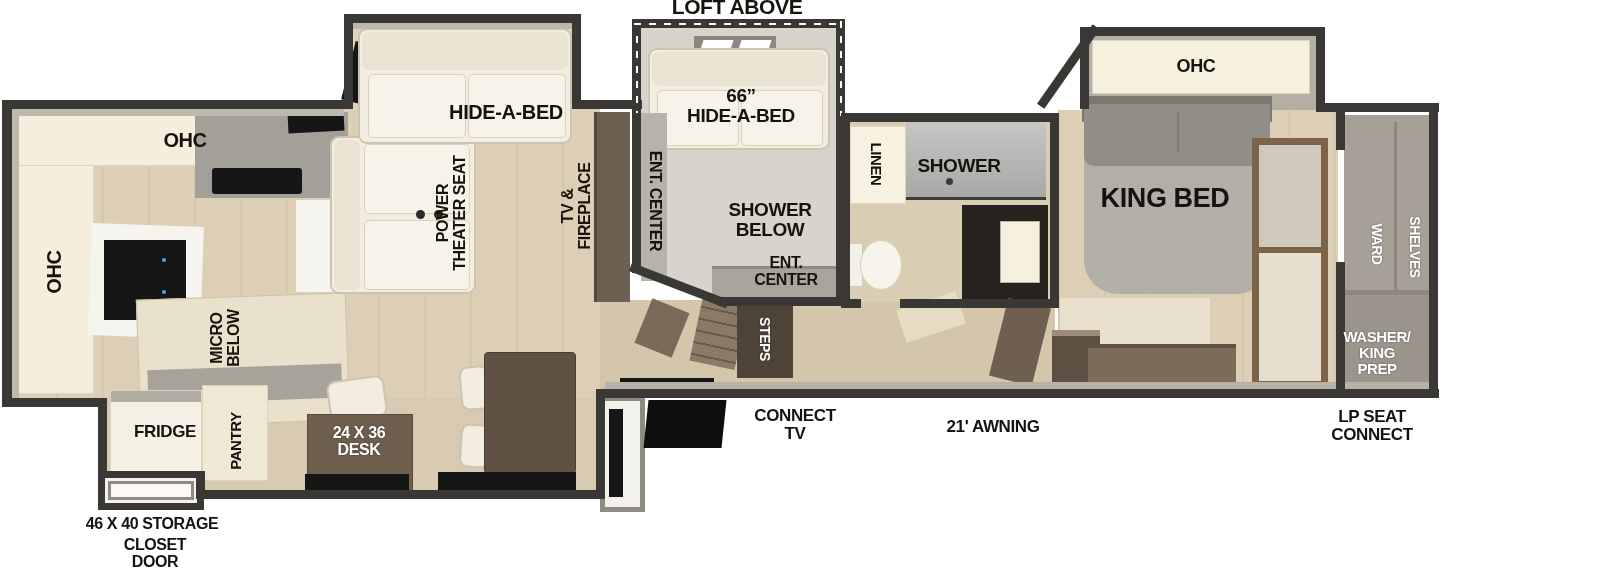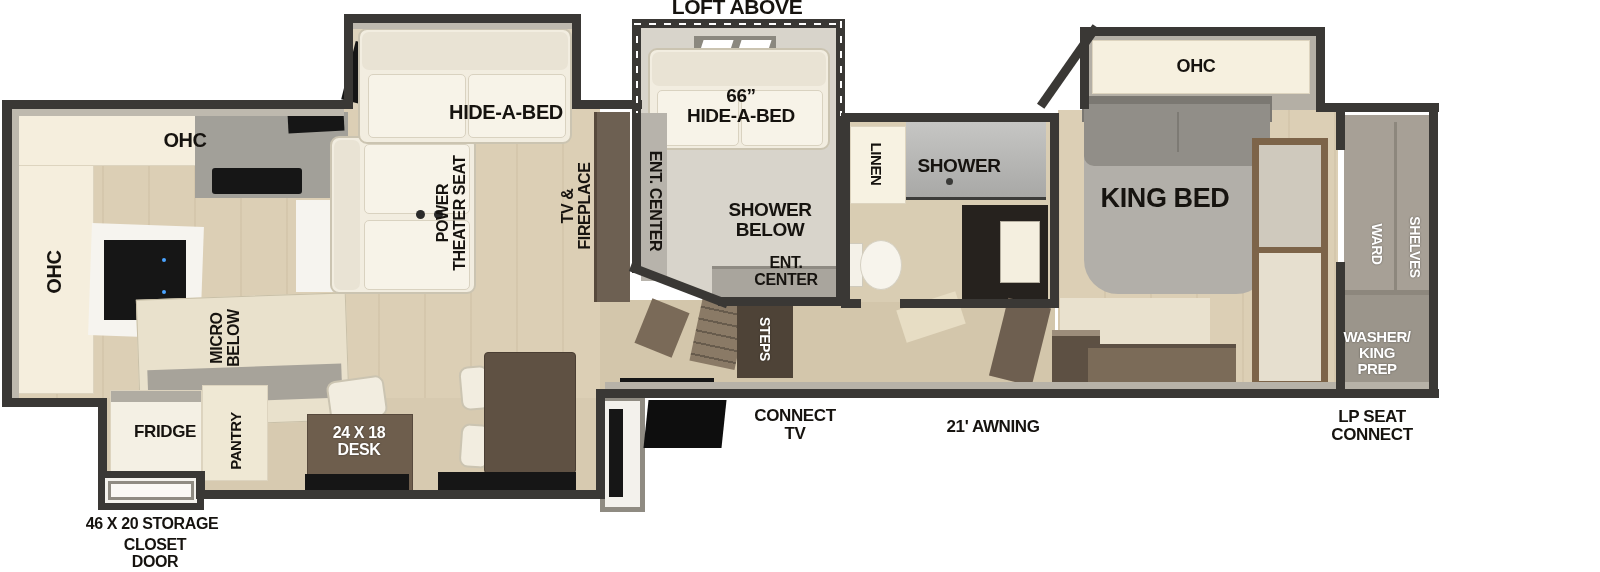--- a/index.html
+++ b/index.html
@@ -205,21 +205,21 @@
     <div>TV &amp;</div>
     <div>FIREPLACE</div>
   </div>
   <div class="lbl rotup" style="left:226px;top:338px;font-size:16px;">
     <div>MICRO</div>
     <div>BELOW</div>
   </div>
   <div class="lbl" style="left:165px;top:432px;font-size:17px;">FRIDGE</div>
   <div class="lbl rotup" style="left:236px;top:441px;font-size:15px;">PANTRY</div>
   <div class="lbl lw" style="left:359px;top:442px;font-size:16px;">
-    <div>24 X 18</div>
+    <div>24 X 36</div>
     <div>DESK</div>
   </div>
   <div class="lbl" style="left:741px;top:106px;font-size:19px;">
     <div>66”</div>
     <div>HIDE-A-BED</div>
   </div>
   <div class="lbl rotdn" style="left:655px;top:201px;font-size:16px;">ENT. CENTER</div>
   <div class="lbl" style="left:770px;top:220px;font-size:19px;">
     <div>SHOWER</div>
     <div>BELOW</div>
@@ -233,21 +233,21 @@
   <div class="lbl" style="left:959px;top:166px;font-size:19px;">SHOWER</div>
   <div class="lbl" style="left:1196px;top:67px;font-size:18px;">OHC</div>
   <div class="lbl" style="left:1165px;top:198px;font-size:27px;">KING BED</div>
   <div class="lbl rotdn lw" style="left:1377px;top:244px;font-size:14px;">WARD</div>
   <div class="lbl rotdn lw" style="left:1415px;top:247px;font-size:14px;">SHELVES</div>
   <div class="lbl lw" style="left:1377px;top:353px;font-size:15px;">
     <div>WASHER/</div>
     <div>KING</div>
     <div>PREP</div>
   </div>
-  <div class="lbl" style="left:152px;top:524px;font-size:16px;">46 X 20 STORAGE</div>
+  <div class="lbl" style="left:152px;top:524px;font-size:16px;">46 X 40 STORAGE</div>
   <div class="lbl" style="left:155px;top:554px;font-size:16px;">
     <div>CLOSET</div>
     <div>DOOR</div>
   </div>
   <div class="lbl" style="left:795px;top:425px;font-size:17px;">
     <div>CONNECT</div>
     <div>TV</div>
   </div>
   <div class="lbl" style="left:993px;top:427px;font-size:17px;">21' AWNING</div>
   <div class="lbl" style="left:1372px;top:426px;font-size:17px;">

